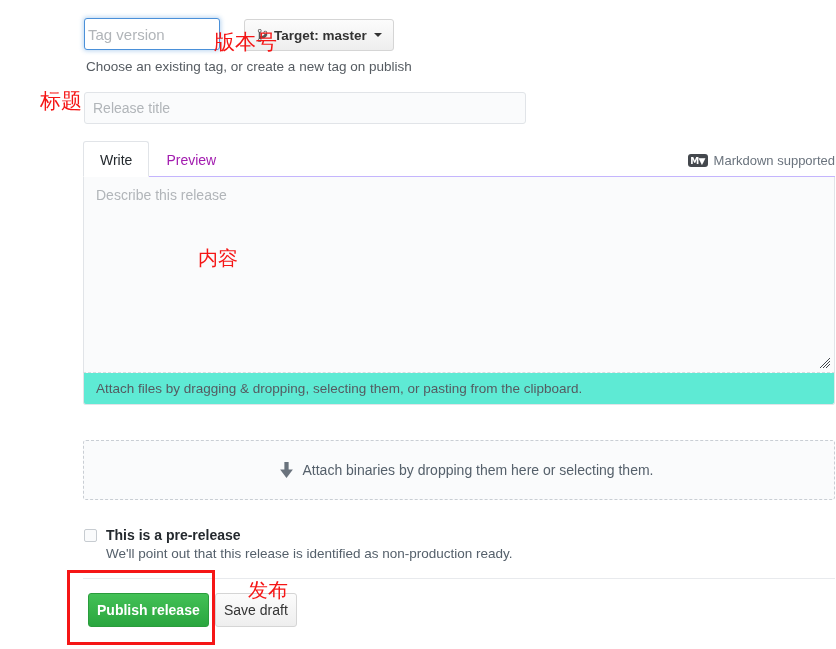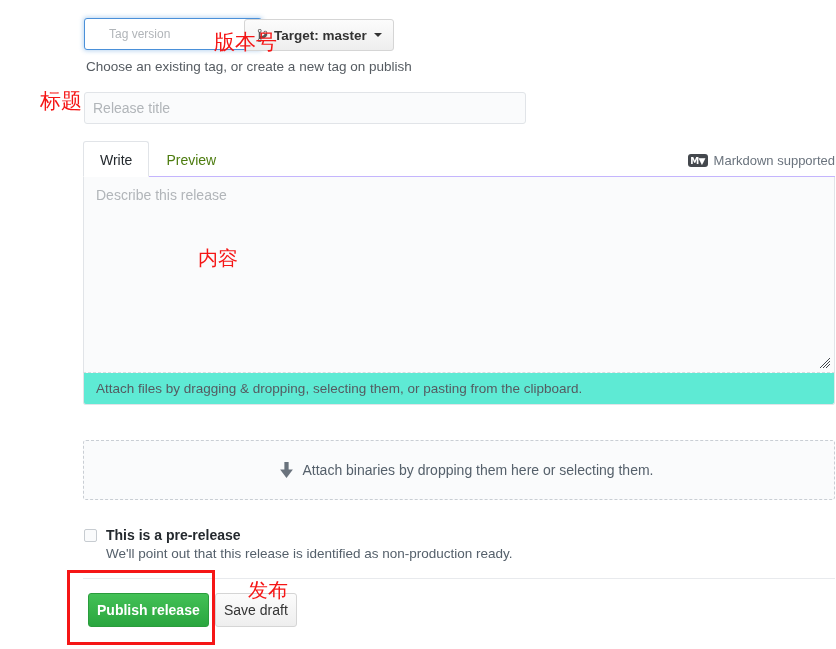--- a/index.html
+++ b/index.html
@@ -30,22 +30,22 @@
   .tag-row {
     position: absolute;
     left: 84px;
     top: 18px;
     display: flex;
     align-items: flex-start;
   }
   .tag-input {
     width: 128px;
     height: 24px;
-    padding: 3px 24px;
-    font-size: 12px;
+    padding: 3px 3px;
+    font-size: 15px;
     font-family: "Liberation Sans", "DejaVu Sans", sans-serif;
     color: #24292e;
     background: #ffffff;
     border: 1px solid #4a90d9;
     border-radius: 3px;
     outline: none;
     box-shadow: 0 0 4px 1px rgba(101,164,224,.45);
     box-sizing: content-box;
   }
   .tag-input::placeholder { color: #b1b5b9; opacity: 1; }
@@ -118,21 +118,21 @@
     height: 37px;
     border-bottom: 1px solid #c4b5fd;
     display: flex;
     align-items: flex-end;
   }
   .tab {
     height: 36px;
     line-height: 36px;
     padding: 0 16px;
     font-size: 14px;
-    color: #4d7c0f;
+    color: #a21caf;
     cursor: pointer;
     border: 1px solid transparent;
     border-radius: 3px 3px 0 0;
     box-sizing: border-box;
     margin-bottom: -1px;
     background: transparent;
   }
   .tab.selected {
     background: #ffffff;
     border-color: #e1e4e8;

